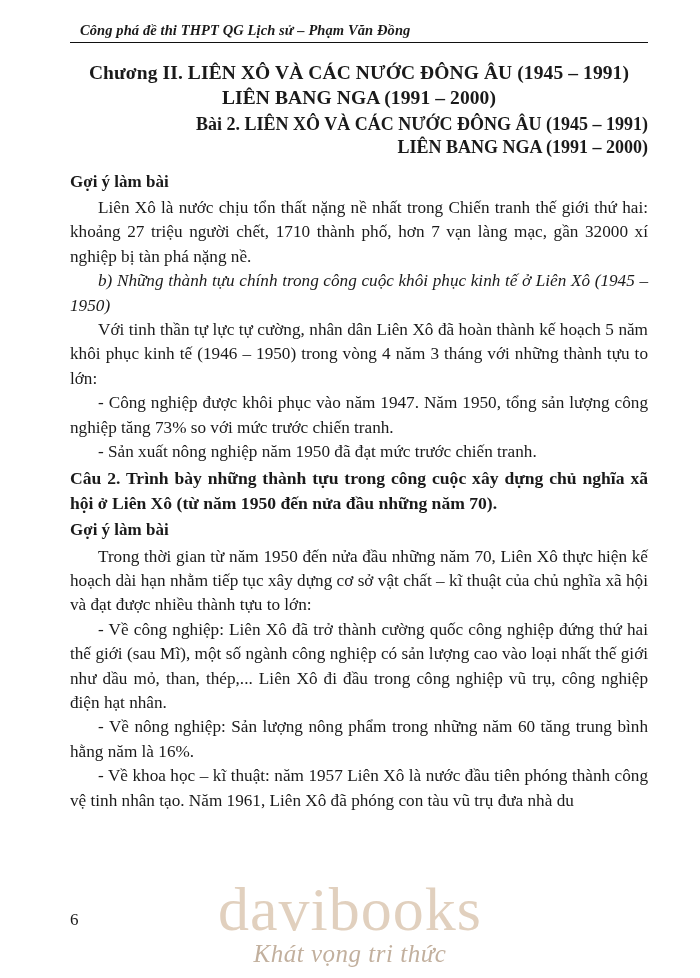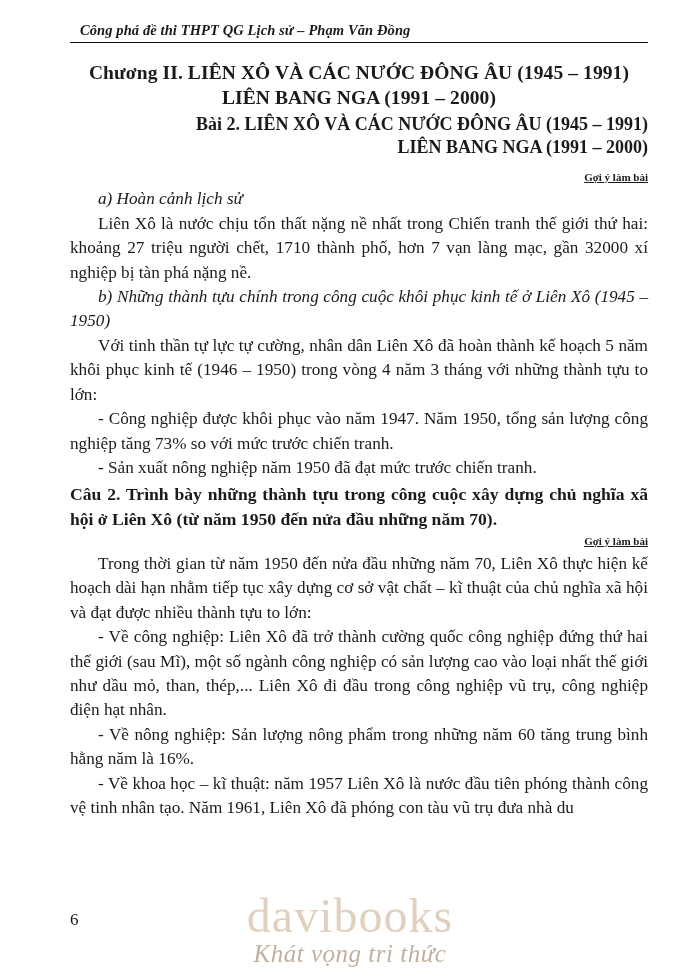--- a/index.html
+++ b/index.html
@@ -61,25 +61,24 @@
     text-align: justify;
   }
   .q {
     font-weight: bold;
     font-size: 17.6px;
     line-height: 1.42;
     text-indent: 0;
     margin-top: 2px;
   }
   .center-hint {
-    text-align: right;
+    text-align: left;
     font-weight: bold;
-    font-size: 11px;
+    font-size: 17px;
     margin: 2px 0 2px 0;
-    text-decoration: underline;
   }
   .sub-head {
     font-style: italic;
     text-indent: 28px;
   }
   .body-p {
     text-indent: 28px;
   }
   .dash-p {
     text-indent: 28px;
@@ -95,21 +94,21 @@
     position: absolute;
     left: 0;
     right: 0;
     bottom: 10px;
     text-align: center;
     pointer-events: none;
     user-select: none;
   }
   .wm-main {
     font-family: "Liberation Serif", "DejaVu Serif", serif;
-    font-size: 48px;
+    font-size: 62px;
     line-height: 0.92;
     color: rgba(201, 169, 136, 0.55);
     letter-spacing: 1px;
   }
   .wm-sub {
     font-family: "Liberation Serif", "DejaVu Serif", serif;
     font-style: italic;
     font-size: 25px;
     color: rgba(173, 150, 126, 0.75);
     margin-top: 2px;
@@ -127,21 +126,20 @@
     <span>Chương II. LIÊN XÔ VÀ CÁC NƯỚC ĐÔNG ÂU (1945 – 1991)</span>
     <span class="l2">LIÊN BANG NGA (1991 – 2000)</span>
   </div>
 
   <div class="lesson-title">
     <span>Bài 2. LIÊN XÔ VÀ CÁC NƯỚC ĐÔNG ÂU (1945 – 1991)</span>
     <span class="l2">LIÊN BANG NGA (1991 – 2000)</span>
   </div>
 
   <p class="center-hint">Gợi ý làm bài</p>
-  <p class="body-p sub-head">a) Hoàn cảnh lịch sử</p>
   <p class="body-p">Liên Xô là nước chịu tổn thất nặng nề nhất trong Chiến tranh thế giới thứ hai: khoảng 27 triệu người chết, 1710 thành phố, hơn 7 vạn làng mạc, gần 32000 xí nghiệp bị tàn phá nặng nề.</p>
   <p class="body-p sub-head">b) Những thành tựu chính trong công cuộc khôi phục kinh tế ở Liên Xô (1945 – 1950)</p>
   <p class="body-p">Với tinh thần tự lực tự cường, nhân dân Liên Xô đã hoàn thành kế hoạch 5 năm khôi phục kinh tế (1946 – 1950) trong vòng 4 năm 3 tháng với những thành tựu to lớn:</p>
   <p class="dash-p">- Công nghiệp được khôi phục vào năm 1947. Năm 1950, tổng sản lượng công nghiệp tăng 73% so với mức trước chiến tranh.</p>
   <p class="dash-p">- Sản xuất nông nghiệp năm 1950 đã đạt mức trước chiến tranh.</p>
 
   <p class="q">Câu 2. Trình bày những thành tựu trong công cuộc xây dựng chủ nghĩa xã hội ở Liên Xô (từ năm 1950 đến nửa đầu những năm 70).</p>
   <p class="center-hint">Gợi ý làm bài</p>
   <p class="body-p">Trong thời gian từ năm 1950 đến nửa đầu những năm 70, Liên Xô thực hiện kế hoạch dài hạn nhằm tiếp tục xây dựng cơ sở vật chất – kĩ thuật của chủ nghĩa xã hội và đạt được nhiều thành tựu to lớn:</p>
   <p class="dash-p">- Về công nghiệp: Liên Xô đã trở thành cường quốc công nghiệp đứng thứ hai thế giới (sau Mĩ), một số ngành công nghiệp có sản lượng cao vào loại nhất thế giới như dầu mỏ, than, thép,... Liên Xô đi đầu trong công nghiệp vũ trụ, công nghiệp điện hạt nhân.</p>

